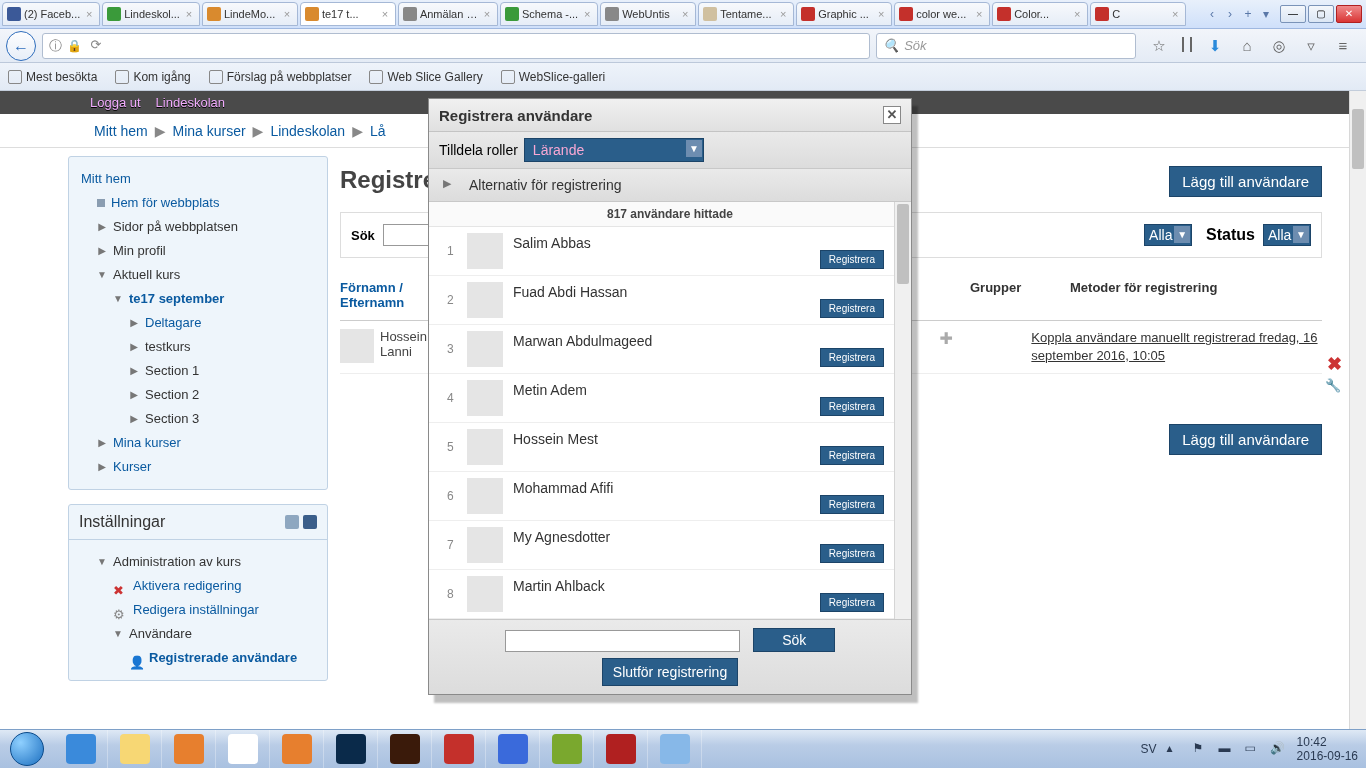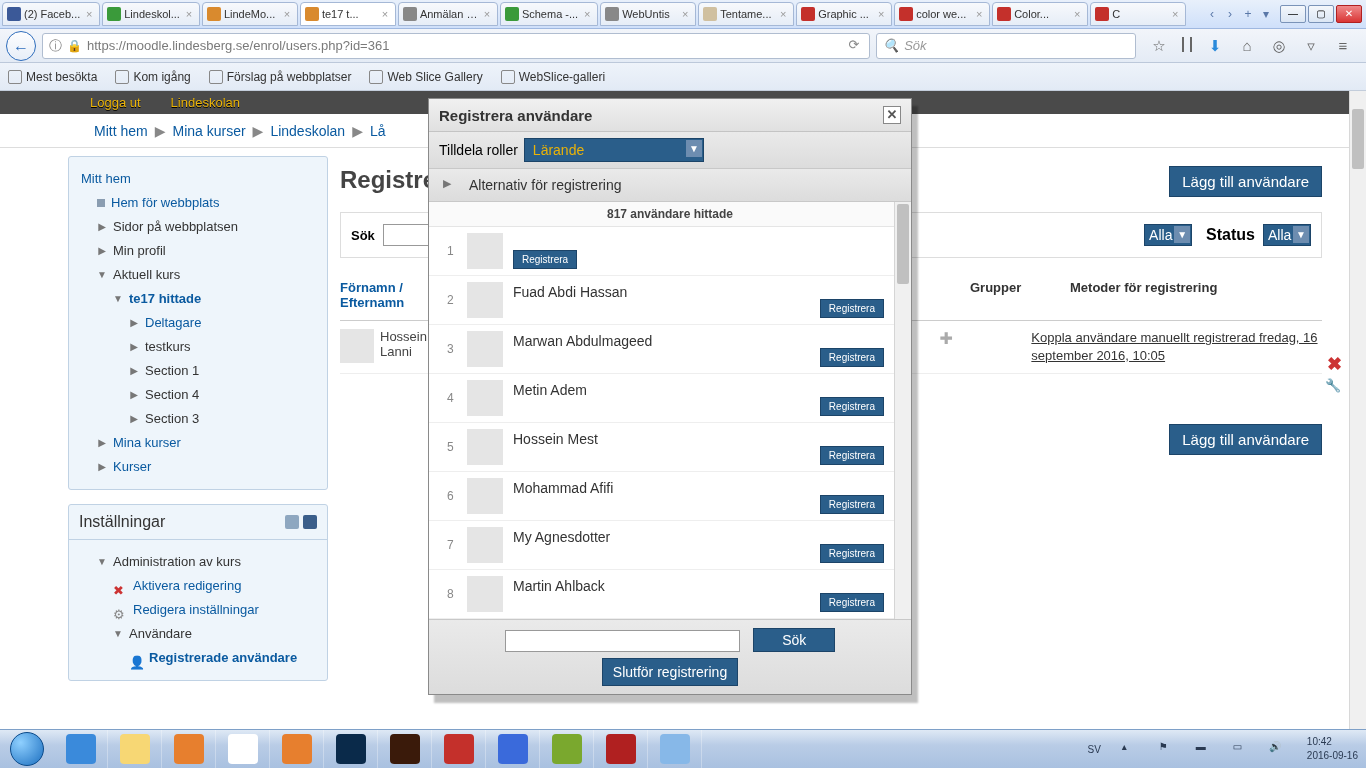--- a/index.html
+++ b/index.html
@@ -25,21 +25,21 @@
 .search-bar{width:260px;height:26px;border:1px solid #b0bdd0;border-radius:3px;background:#fff;display:flex;align-items:center;padding:0 6px;gap:5px;color:#999;font-style:italic;font-size:13px;}
 .toolbar-icons{display:flex;gap:14px;padding:0 8px;}
 .toolbar-icon{width:18px;height:18px;color:#666;font-size:15px;text-align:center;cursor:pointer;}
 .bookmarks-row{height:28px;background:linear-gradient(#eef3fa,#e2eaf5);display:flex;align-items:center;padding:0 8px;gap:18px;font-size:12px;color:#333;border-bottom:1px solid #c3cddb;}
 .bm{display:flex;align-items:center;gap:4px;cursor:pointer;}
 .bm-ico{width:14px;height:14px;border:1px solid #888;border-radius:2px;}
 .page-area{position:absolute;top:91px;left:0;right:0;bottom:39px;overflow:hidden;background:#fff;}
 .page-scroll-v{position:absolute;right:0;top:0;bottom:0;width:17px;background:#f0f0f0;border-left:1px solid #d8d8d8;}
 .page-scroll-thumb{position:absolute;top:18px;left:2px;right:2px;height:60px;background:#c0c0c0;border-radius:2px;}
 .moodle{padding:0 0 0 0;}
-.moodle-topnav{height:23px;background:#4a4a4a;display:flex;align-items:center;padding:0 10px 0 90px;gap:30px;color:#eab308;font-size:13px;text-shadow:0 1px 0 #000;}
+.moodle-topnav{height:23px;background:#4a4a4a;display:flex;align-items:center;padding:0 10px 0 90px;gap:15px;color:#f0abfc;font-size:13px;text-shadow:0 1px 0 #000;}
 .breadcrumb{height:34px;display:flex;align-items:center;padding:0 0 0 94px;gap:7px;color:#0a5aa0;font-size:14px;border-bottom:1px solid #ddd;}
 .bc-sep{color:#888;}
 .content{display:flex;padding:8px 44px 0 68px;gap:12px;}
 .sidebar{width:260px;flex:0 0 260px;}
 .block{background:#eef5fb;border:1px solid #c0d2e4;border-radius:3px;margin-bottom:14px;}
 .block-head{padding:8px 10px;font-size:16px;color:#333;display:flex;align-items:center;justify-content:space-between;border-bottom:1px solid #c0d2e4;}
 .block-head-icons{display:flex;gap:4px;}
 .bicon{width:14px;height:14px;background:#8ea7c0;border-radius:2px;}
 .block-body{padding:10px 12px;font-size:13px;color:#333;line-height:24px;}
 .nav-item{display:flex;align-items:center;gap:6px;padding-left:0;cursor:pointer;}
@@ -65,21 +65,21 @@
 .row-left{width:310px;}
 .row-name{color:#444;}
 .row-right{flex:1;display:flex;gap:30px;}
 .row-method{color:#333;line-height:18px;position:relative;text-decoration:underline;}
 .del-x{color:#c33;font-size:18px;position:absolute;right:-20px;top:26px;font-weight:bold;}
 .wrench{position:absolute;right:-20px;top:48px;color:#888;}
 .dialog{position:absolute;left:428px;top:98px;width:484px;border:1px solid #8a8a8a;background:#fff;box-shadow:6px 8px 2px rgba(0,0,0,0.25);}
 .dlg-head{background:linear-gradient(#f0f0f0,#e0e0e0);padding:7px 10px;font-size:15px;font-weight:bold;color:#333;border-bottom:1px solid #c4c4c4;display:flex;justify-content:space-between;align-items:center;}
 .dlg-close{width:18px;height:18px;border:1px solid #888;background:#fff;text-align:center;line-height:15px;color:#555;cursor:pointer;font-size:13px;}
 .dlg-roles{background:linear-gradient(#eaeaea,#dcdcdc);padding:6px 10px;display:flex;align-items:center;gap:6px;font-size:14px;border-bottom:1px solid #c8c8c8;}
-.role-sel{background:#2a5e8a;color:#eab308;border:1px solid #1c4468;height:24px;font-size:14px;width:180px;padding:0 4px;}
+.role-sel{background:#2a5e8a;color:#f9a8d4;border:1px solid #1c4468;height:24px;font-size:14px;width:180px;padding:0 4px;}
 .dlg-opt{background:linear-gradient(#eaeaea,#dcdcdc);padding:8px 10px 8px 40px;font-size:14px;color:#333;border-bottom:1px solid #c8c8c8;position:relative;}
 .dlg-opt::before{content:"▶";position:absolute;left:14px;top:8px;color:#777;font-size:11px;}
 .dlg-list{position:relative;}
 .list-scroll{position:absolute;right:0;top:0;bottom:0;width:17px;background:#f0f0f0;border-left:1px solid #d5d5d5;}
 .list-scroll-thumb{position:absolute;top:2px;left:2px;right:2px;height:80px;background:#c0c0c0;border-radius:2px;}
 .list-count{text-align:center;font-size:12px;font-weight:bold;padding:5px 0;color:#444;background:#fafafa;border-bottom:1px solid #e5e5e5;}
 .list-body{max-height:418px;overflow:hidden;padding-right:17px;}
 .urow{display:flex;align-items:flex-start;padding:6px 10px 6px 18px;border-bottom:1px solid #eee;position:relative;}
 .unum{width:20px;color:#888;font-size:12px;align-self:center;}
 .uav{width:36px;height:36px;background:#e5e5e5;margin-right:10px;}
@@ -87,21 +87,21 @@
 .ureg{background:#2a5e8a;color:#fff;border:1px solid #1c4468;padding:3px 8px;font-size:10px;cursor:pointer;align-self:flex-end;}
 .dlg-foot{background:linear-gradient(#eaeaea,#dcdcdc);padding:8px;text-align:center;border-top:1px solid #c8c8c8;}
 .dlg-search{border:1px solid #999;height:22px;width:235px;margin-right:10px;}
 .dlg-sok{background:#2a5e8a;color:#fff;border:1px solid #1c4468;padding:3px 28px;cursor:pointer;font-size:14px;}
 .dlg-finish{background:#2a5e8a;color:#fff;border:1px solid #1c4468;padding:5px 10px;cursor:pointer;font-size:14px;margin-top:6px;}
 .taskbar{position:absolute;bottom:0;left:0;right:0;height:39px;background:linear-gradient(#dfe9f5,#b9cce6 40%,#a9c1e0);display:flex;align-items:center;border-top:1px solid #7ea0c8;}
 .start-orb{width:54px;height:39px;display:flex;align-items:center;justify-content:center;}
 .orb{width:34px;height:34px;border-radius:50%;background:radial-gradient(circle at 30% 30%,#8fd0ff,#1c6fc0);border:1px solid #0a4a8a;}
 .task-btn{width:54px;height:38px;display:flex;align-items:center;justify-content:center;border-right:1px solid rgba(255,255,255,0.3);cursor:pointer;}
 .task-ico{width:30px;height:30px;border-radius:4px;}
-.tray{margin-left:auto;display:flex;align-items:center;gap:21px;padding:0 8px;color:#2a3a52;font-size:10px;}
+.tray{margin-left:auto;display:flex;align-items:center;gap:10px;padding:0 8px;color:#2a3a52;font-size:12px;}
 .tray-ico{width:16px;height:16px;}
 .clock{text-align:left;line-height:14px;}
 </style>
 </head>
 <body>
 
 <div class="titlebar">
   <div class="tab-strip" id="tabstrip">
       <div class="browser-tab">
         <span class="tab-favicon" style="background:#3b5998;"></span>
@@ -175,21 +175,20 @@
     <div class="win-btn">▢</div>
     <div class="win-btn close">✕</div>
   </div>
 </div>
 
 <div class="nav-row">
   <div class="nav-back">←</div>
   <div class="url-bar">
     <span style="color:#888;">ⓘ</span>
     <span class="lock">🔒</span>
-    <span class="url-text">https://moodle.lindesberg.se/enrol/users.php?id=361</span>
     <span class="reload">⟳</span>
   </div>
   <div class="search-bar">
     <span>🔍</span>
     <span>Sök</span>
   </div>
   <div class="toolbar-icons">
     <span class="toolbar-icon">☆</span>
     <span class="toolbar-icon" style="border-left:2px solid #666;border-right:2px solid #666;width:10px;height:15px;"></span>
     <span class="toolbar-icon" style="color:#2a8adb;">⬇</span>
@@ -247,37 +246,37 @@
             <div class="nav-item ind1">
                 <span class="tree-tog">▶</span>
                 <span>Min profil</span>
               </div>
             <div class="nav-item ind1">
                 <span class="tree-tog">▼</span>
                 <span>Aktuell kurs</span>
               </div>
             <div class="nav-item link ind2" style="font-weight:bold;">
                 <span class="tree-tog">▼</span>
-                <span>te17 hittade</span>
+                <span>te17 september</span>
               </div>
             <div class="nav-item link ind3">
                 <span class="tree-tog">▶</span>
                 <span>Deltagare</span>
               </div>
             <div class="nav-item ind3">
                 <span class="tree-tog">▶</span>
                 <span>testkurs</span>
               </div>
             <div class="nav-item ind3">
                 <span class="tree-tog">▶</span>
                 <span>Section 1</span>
               </div>
             <div class="nav-item ind3">
                 <span class="tree-tog">▶</span>
-                <span>Section 4</span>
+                <span>Section 2</span>
               </div>
             <div class="nav-item ind3">
                 <span class="tree-tog">▶</span>
                 <span>Section 3</span>
               </div>
             <div class="nav-item link ind1">
                 <span class="tree-tog">▶</span>
                 <span>Mina kurser</span>
               </div>
             <div class="nav-item link ind1">
@@ -380,20 +379,21 @@
   </div>
   <div class="dlg-opt">
     <span>Alternativ för registrering</span>
   </div>
   <div class="dlg-list">
     <div class="list-count">817 användare hittade</div>
     <div class="list-body" id="userlist">
         <div class="urow">
           <span class="unum">1</span>
           <span class="uav"></span>
+          <span class="uname">Salim Abbas</span>
           <button class="ureg">Registrera</button>
         </div>
         <div class="urow">
           <span class="unum">2</span>
           <span class="uav"></span>
           <span class="uname">Fuad Abdi Hassan</span>
           <button class="ureg">Registrera</button>
         </div>
         <div class="urow">
           <span class="unum">3</span>

